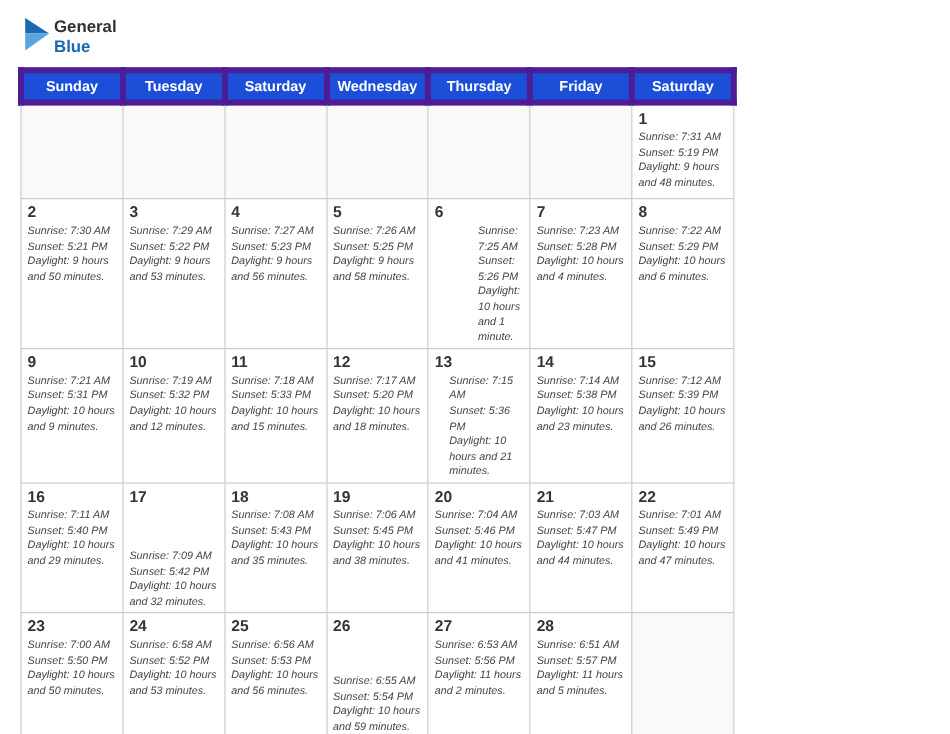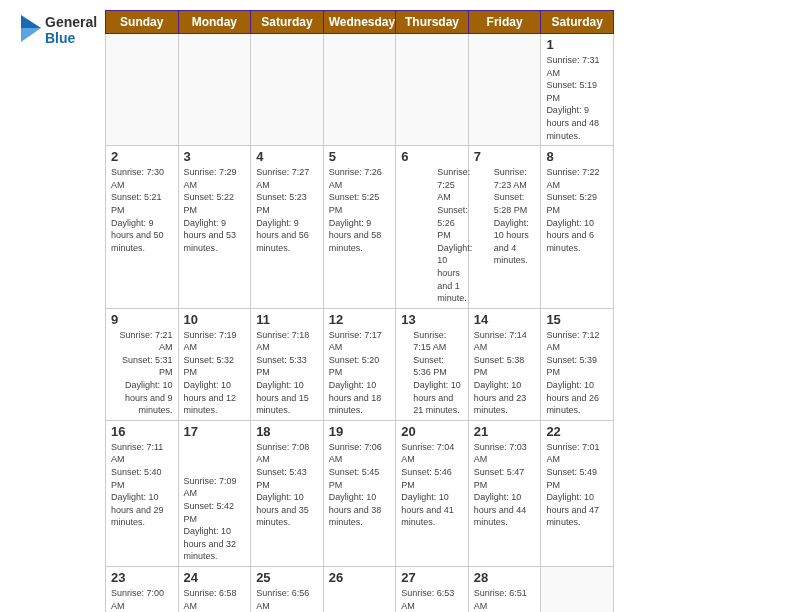--- a/index.html
+++ b/index.html
@@ -8,20 +8,21 @@
       height: 612px;
       font-family: Arial, sans-serif;
       background: #fff;
       overflow: hidden;
     }
     .page {
       width: 629px;
       height: 612px;
       padding: 10px 15px;
       display: flex;
+      flex-direction: column;
     }
     .header {
       display: flex;
       justify-content: space-between;
       align-items: flex-start;
       margin-bottom: 6px;
     }
     .logo-wrapper {
       display: flex;
       align-items: center;
@@ -40,26 +41,26 @@
       color: #555;
     }
     .calendar {
       flex: 1;
       border: 1px solid #ccc;
       border-collapse: collapse;
       width: 100%;
       table-layout: fixed;
     }
     .calendar th {
-      background: #a16207;
+      background: #1d4ed8;
       color: white;
       padding: 4px 5px;
       font-size: 12px;
       font-weight: bold;
-      border: 1px solid #4c1d95;
+      border: 5px solid #4c1d95;
     }
     .calendar td {
       border: 1px solid #ccc;
       vertical-align: top;
       padding: 3px 5px;
       font-size: 9.5px;
       color: #333;
       height: 80px;
     }
     .calendar td.empty {
@@ -68,20 +69,21 @@
     .day-num {
       font-size: 13px;
       font-weight: bold;
       margin-bottom: 2px;
       color: #333;
     }
     .day-info {
       font-size: 9px;
       color: #444;
       line-height: 1.4;
+      font-style: italic;
     }
   </style>
 </head>
 <body>
 
 <div class="page">
   <div class="header">
     <div class="logo-wrapper">
         <svg width="90" height="40">
           <polygon points="6,5 26,18 6,18" fill="#1a6ab1"></polygon>
@@ -93,21 +95,21 @@
     <div class="title-section">
       <div class="month-title"></div>
       <div class="location"></div>
     </div>
   </div>
 
   <table class="calendar">
     <thead>
       <tr>
       <th>Sunday</th>
-          <th>Monday</th>
+          <th>Tuesday</th>
           <th>Saturday</th>
           <th>Wednesday</th>
           <th>Thursday</th>
           <th>Friday</th>
           <th>Saturday</th>
         </tr>
     </thead>
     <tbody id="calendar-body">
     <tr>
           <td class="empty"></td>
@@ -149,35 +151,35 @@
 Daylight: 9 hours and 58 minutes.</div>
           </td>
           <td>
             <div class="day-num">6</div>
             <div class="day-info" style="white-space: pre-line; margin-left: 36px;">Sunrise: 7:25 AM
 Sunset: 5:26 PM
 Daylight: 10 hours and 1 minute.</div>
           </td>
           <td>
             <div class="day-num">7</div>
-            <div class="day-info" style="white-space: pre-line; margin-left: 20px;">Sunrise: 7:23 AM
+            <div class="day-info" style="white-space: pre-line;">Sunrise: 7:23 AM
 Sunset: 5:28 PM
 Daylight: 10 hours and 4 minutes.</div>
           </td>
           <td>
             <div class="day-num">8</div>
             <div class="day-info" style="white-space: pre-line;">Sunrise: 7:22 AM
 Sunset: 5:29 PM
 Daylight: 10 hours and 6 minutes.</div>
           </td>
         </tr>
         <tr>
           <td>
             <div class="day-num">9</div>
-            <div class="day-info" style="white-space: pre-line; text-align: right;">Sunrise: 7:21 AM
+            <div class="day-info" style="white-space: pre-line;">Sunrise: 7:21 AM
 Sunset: 5:31 PM
 Daylight: 10 hours and 9 minutes.</div>
           </td>
           <td>
             <div class="day-num">10</div>
             <div class="day-info" style="white-space: pre-line;">Sunrise: 7:19 AM
 Sunset: 5:32 PM
 Daylight: 10 hours and 12 minutes.</div>
           </td>
           <td>

